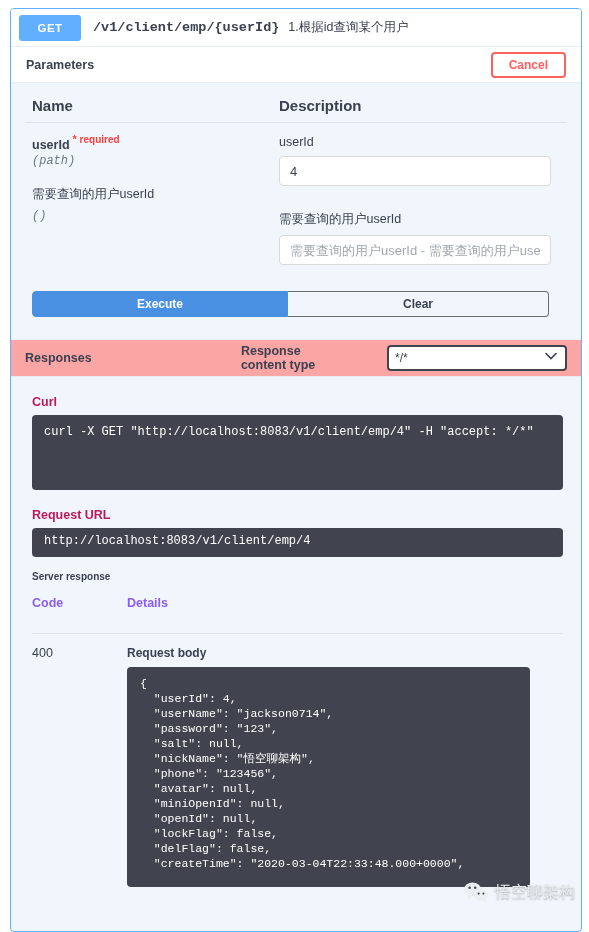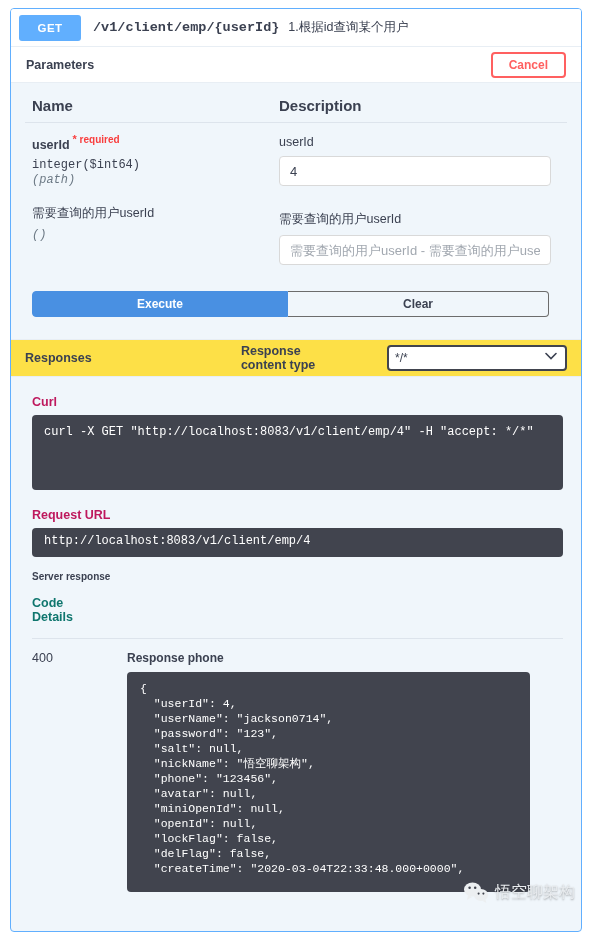--- a/index.html
+++ b/index.html
@@ -183,21 +183,21 @@
     font-size: 12px;
     font-weight: bold;
     font-family: "Liberation Sans", sans-serif;
     cursor: pointer;
   }
 
   
   .resp-head {
     margin-top: 22px;
     height: 38px;
-    background: #fde047;
+    background: #fca5a5;
     border-top: 1px solid #e8eef4;
     border-bottom: 1px solid #e8eef4;
     display: flex;
     align-items: center;
     padding: 0 14px;
     gap: 32px;
   }
   .resp-title { font-size: 12.5px; font-weight: bold; color: #3b4151; width: 243px; }
   .rct-label { font-size: 12.5px; font-weight: bold; color: #3b4151; }
   .rct-select {
@@ -248,24 +248,23 @@
     font-weight: bold;
     color: #3b4151;
     margin: 14px 0 0 7px;
   }
 
   .resp-tbl { margin: 14px 0 0 7px; width: 531px; }
   .rt-head {
     display: flex;
     font-size: 12.5px;
     font-weight: bold;
-    color: #0f766e;
-    padding-bottom: 14px;
+    color: #8b5cf6;
+    padding-bottom: 23px;
     border-bottom: 1px solid #dde4ec;
-    flex-direction: column;
   }
   .rt-code { width: 95px; flex: none; }
   .rt-details { flex: 1; }
   .rt-row { display: flex; padding-top: 12px; }
   .rt-codeval {
     width: 95px; flex: none;
     font-size: 12.5px;
     color: #3b4151;
     font-family: "Liberation Sans", sans-serif;
   }
@@ -328,21 +327,20 @@
     <div class="thead">
       <div class="th-name">Name</div>
       <div class="th-desc">Description</div>
     </div>
 
     <div class="trow">
       <div class="td-name">
         <div>
           <span class="p-name">userId</span><span class="p-required"><span class="star">*</span>&nbsp;<span>required</span></span>
         </div>
-        <div class="p-type">integer($int64)</div>
         <div class="p-in">(path)</div>
         <div class="p-cn">需要查询的用户userId</div>
         <div class="p-paren">()</div>
       </div>
 
       <div class="td-desc">
         <div class="d-label">userId</div>
         <input class="txtin" type="text" value="4" style="">
         <div class="d-label2">需要查询的用户userId</div>
         <input class="txtin" type="text" placeholder="需要查询的用户userId - 需要查询的用户userId" style="">
@@ -378,21 +376,21 @@
     <div class="srv-label">Server response</div>
 
     <div class="resp-tbl">
       <div class="rt-head">
         <div class="rt-code">Code</div>
         <div class="rt-details">Details</div>
       </div>
       <div class="rt-row">
         <div class="rt-codeval">400</div>
         <div class="rt-body">
-          <div class="rb-label">Response phone</div>
+          <div class="rb-label">Request body</div>
           <div class="json-block">{
   "userId": 4,
   "userName": "jackson0714",
   "password": "123",
   "salt": null,
   "nickName": "悟空聊架构",
   "phone": "123456",
   "avatar": null,
   "miniOpenId": null,
   "openId": null,

